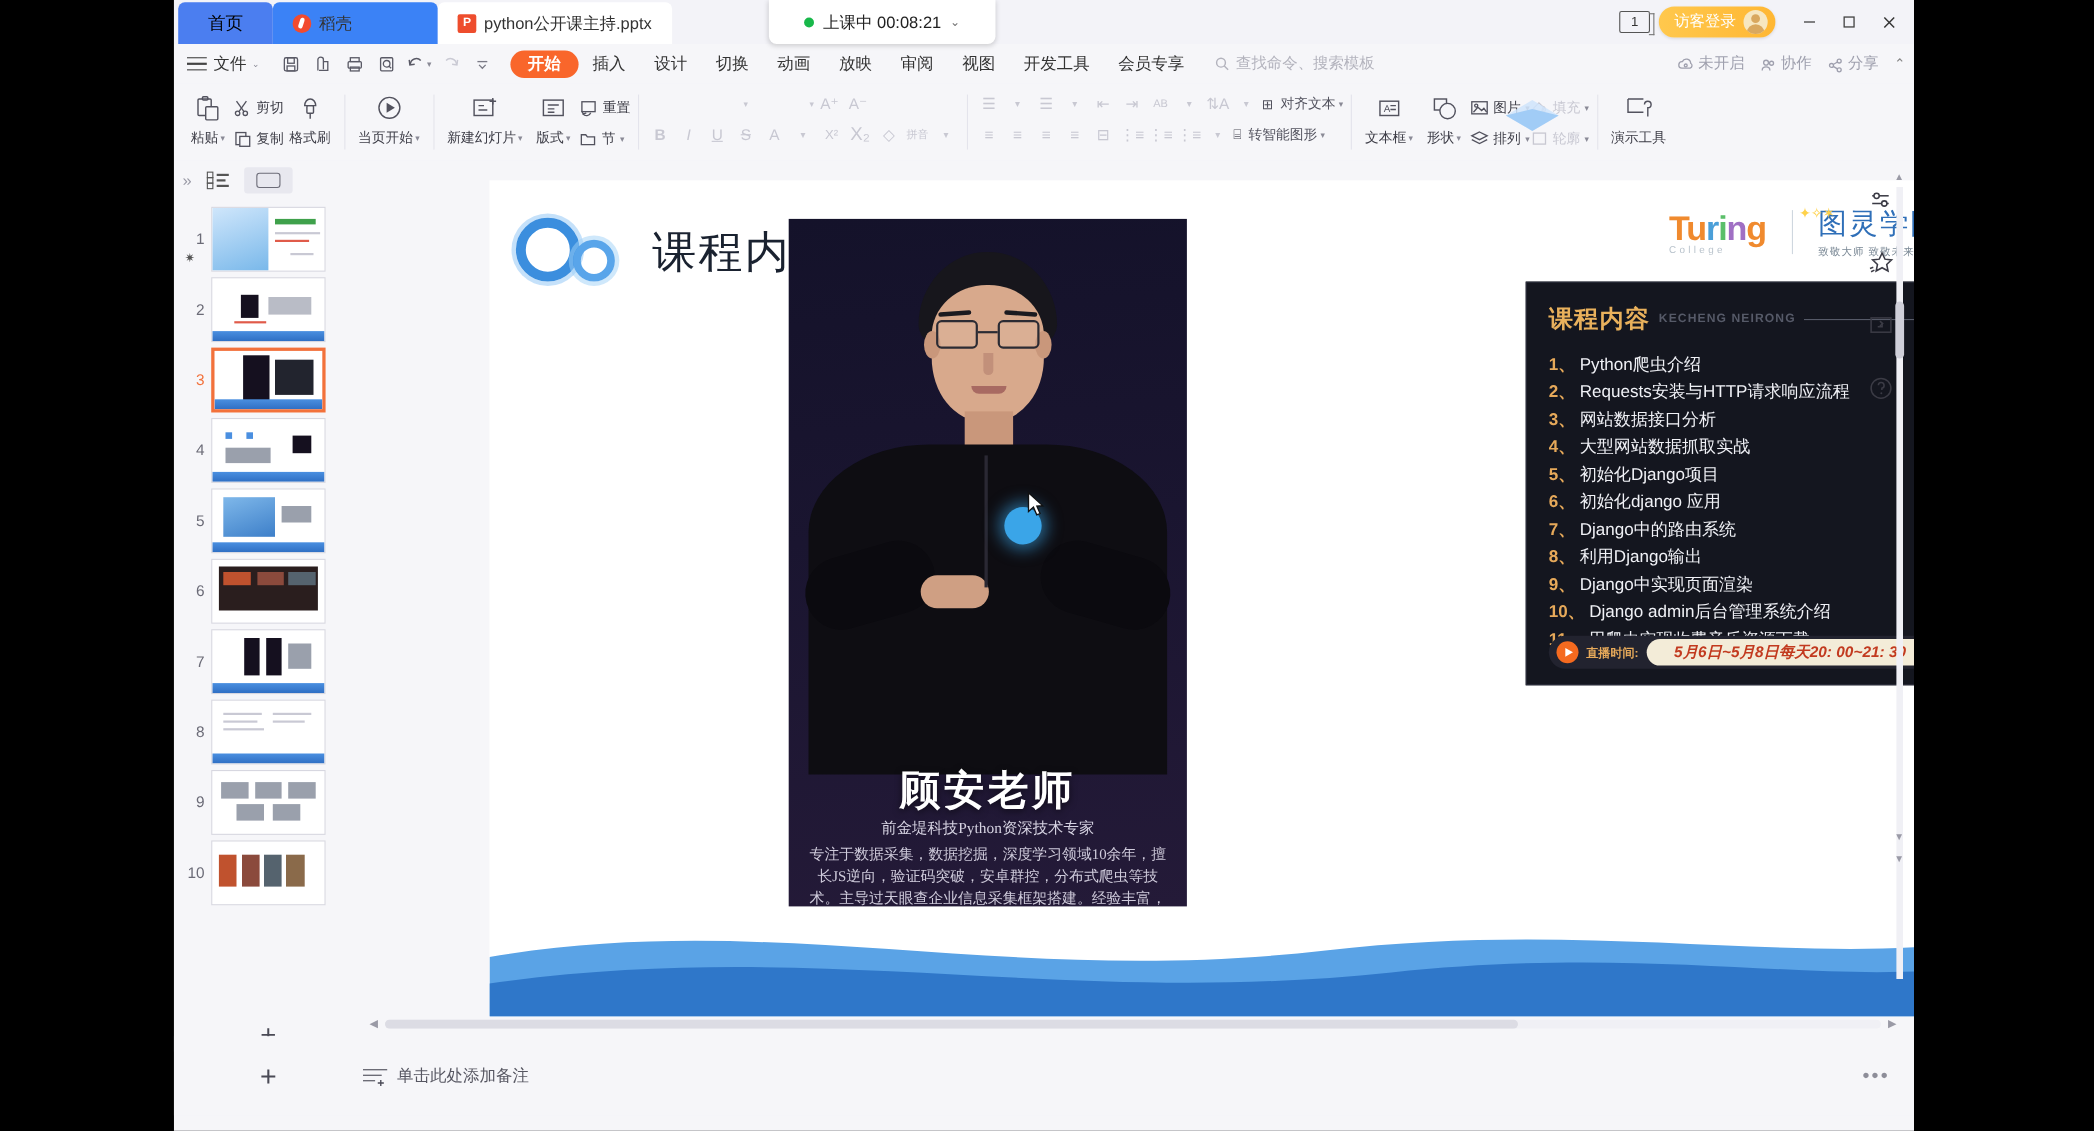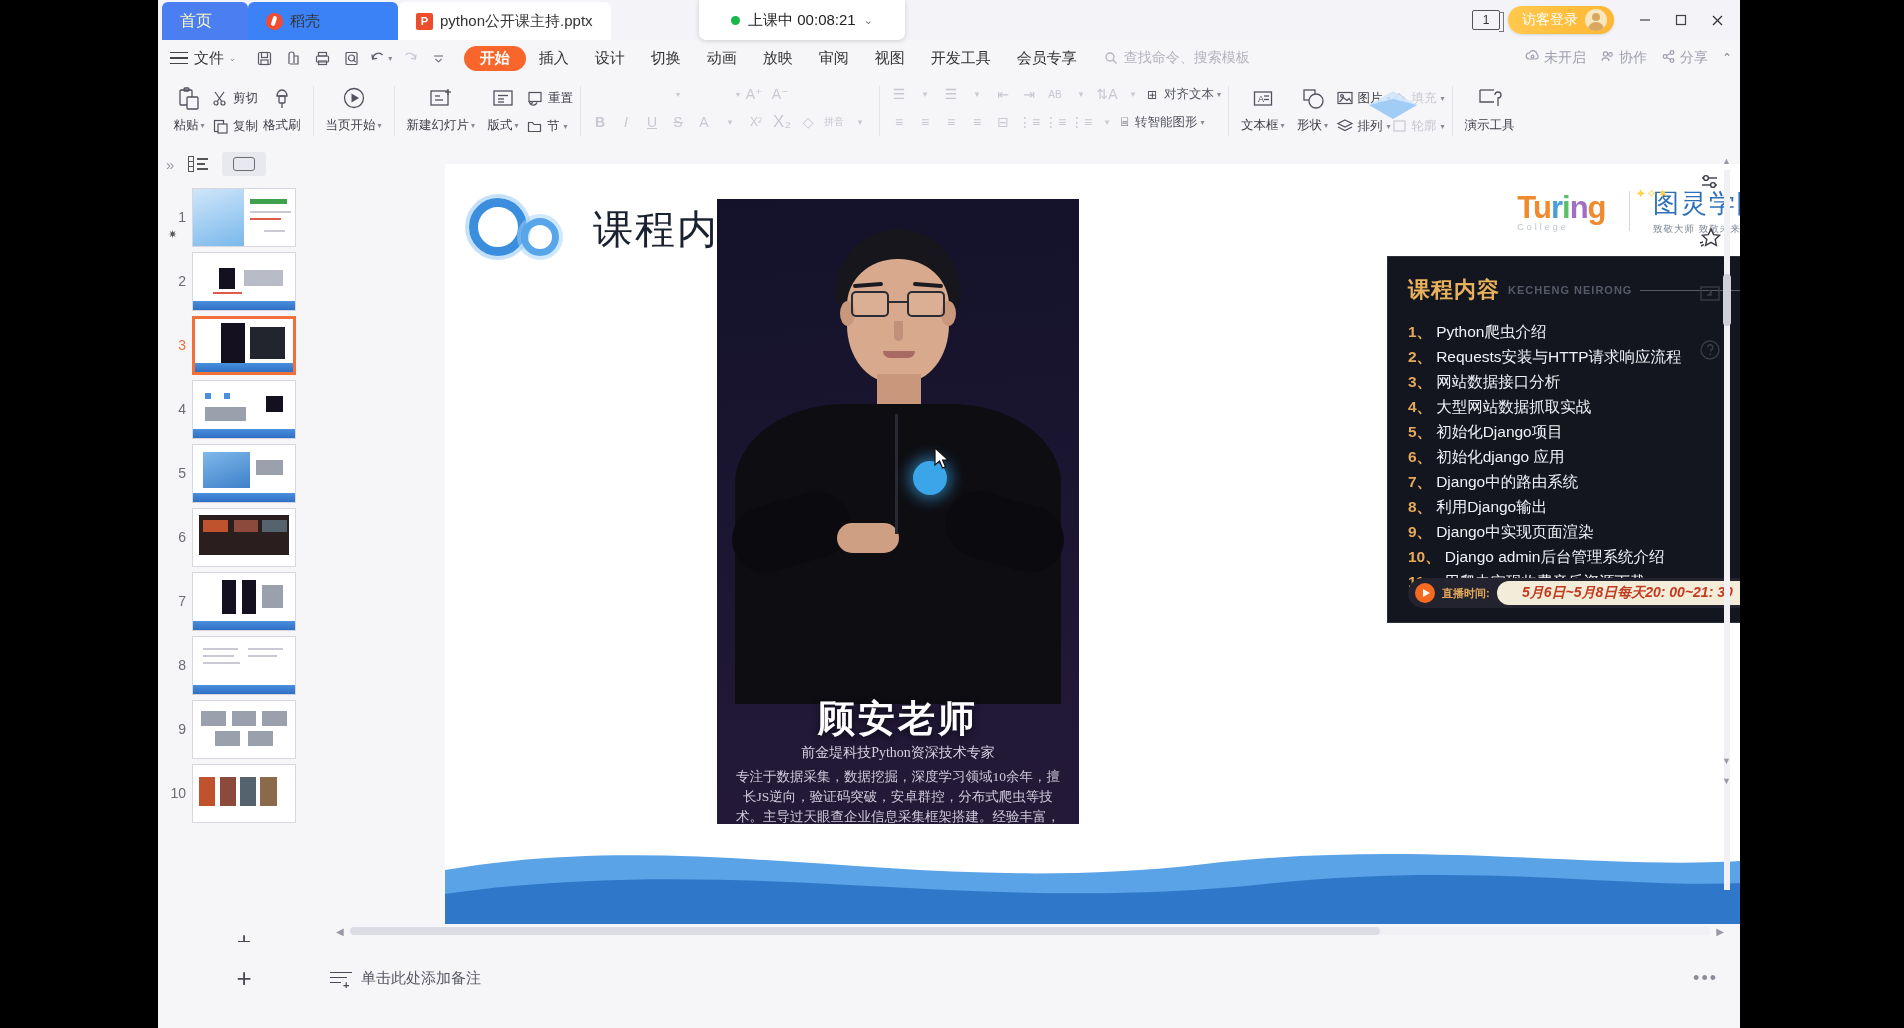--- a/index.html
+++ b/index.html
@@ -28,22 +28,22 @@
   .titlebar {
     position:relative; height:40px; background:#f3f3f8;
     display:flex; align-items:flex-end;
   }
   .tab {
     height:38px; display:flex; align-items:center; gap:7px;
     padding:0 18px; font-size:15px; color:#333;
     border-radius:6px 6px 0 0; cursor:default; position:relative;
   }
   .tab-home {
-    background:#4b7ef0; color:#fef9c3; font-size:16px;
-    min-width:86px; margin-left:4px;
+    background:#4b7ef0; color:#000000; font-size:16px;
+    justify-content:center; min-width:86px; margin-left:4px;
   }
   .tab-docer { background:#3b82f6; min-width:150px; }
   .tab-file  { background:#fff; min-width:196px; }
   .ic-docer {
     width:17px; height:17px; border-radius:50%;
     background:#f24b2f; position:relative; flex:none;
   }
   .ic-docer::after{
     content:""; position:absolute; left:6px; top:3px; width:4px; height:10px;
     border-radius:2px; background:#fff; transform:rotate(18deg);
@@ -116,21 +116,21 @@
   .qi svg { display:block; }
   .menutabs { display:flex; align-items:center; gap:0; margin-left:6px; }
   .mt { font-size:15px; color:#333; padding:3px 13px; border-radius:13px; white-space:nowrap; }
   .mt.active { background:#f9662b; color:#fff; font-weight:bold; padding:3px 16px; }
   .searchbox {
     display:flex; align-items:center; gap:6px; margin-left:14px;
     color:#b3b3bd; font-size:14px;
   }
   .menu-right { position:absolute; right:8px; top:0; height:36px; display:flex;
                 align-items:center; gap:14px; color:#9fa0ae; font-size:14px; }
-  .menu-right .mr { display:flex; align-items:flex-start; gap:4px; white-space:nowrap; }
+  .menu-right .mr { display:flex; align-items:flex-end; gap:4px; white-space:nowrap; }
   .chev-up { color:#888; font-size:12px; }
 
   
   .ribbon {
     height:70px; background:#f6f6f9; display:flex; align-items:flex-start;
     padding:4px 0 0 8px; position:relative; overflow:hidden;
   }
   .sep { width:1px; height:50px; background:#e4e4ec; margin:6px 7px 0 7px; flex:none; }
   .bigbtn {
     width:auto; min-width:46px; padding:0 5px;

